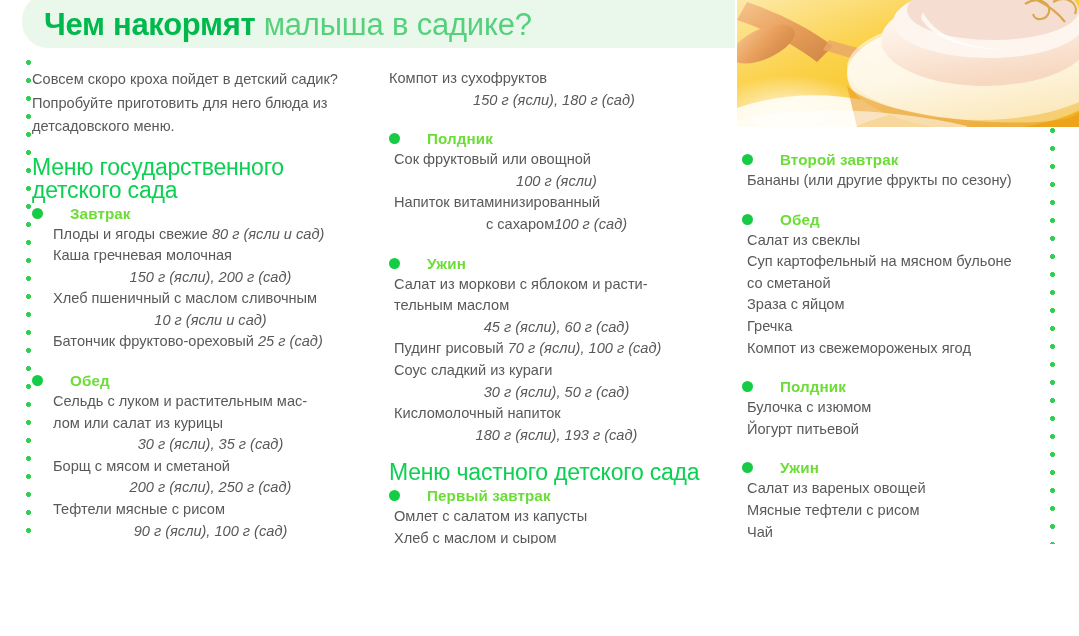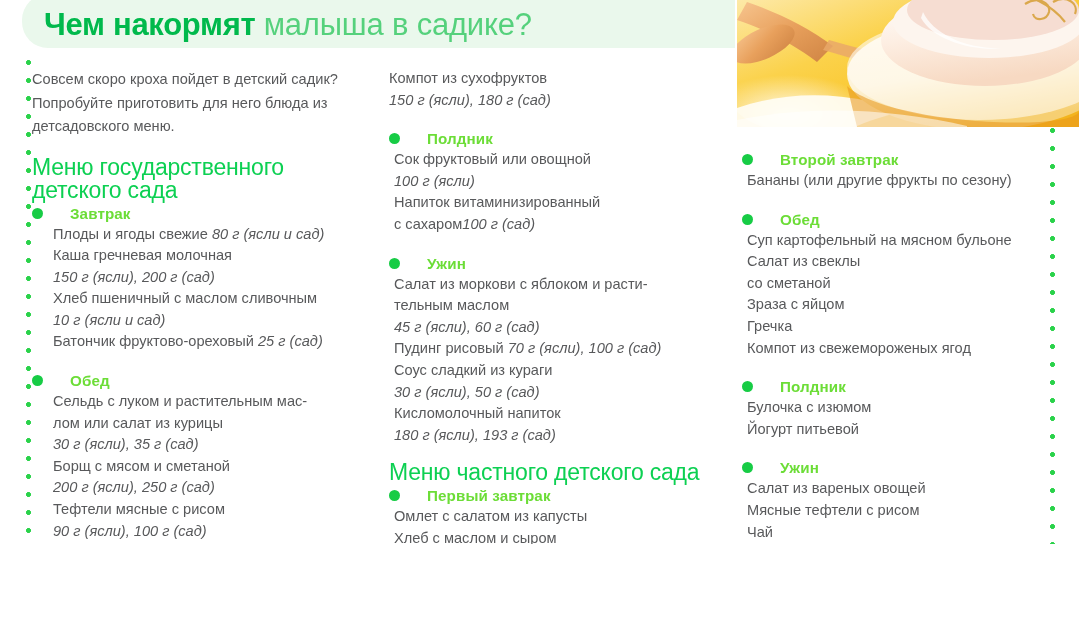--- a/index.html
+++ b/index.html
@@ -148,29 +148,29 @@
 
   .dish {
     padding-left: 21px;
     margin: 0;
   }
   .dish .amt {
     font-style: italic;
   }
   .amt-line {
     padding-left: 21px;
-    text-align: left;
+    text-align: center;
     font-style: italic;
     margin: 0;
   }
 
   .dish-row {
     padding-left: 21px;
     display: flex;
-    justify-content: flex-start;
+    justify-content: center;
     margin: 0;
   }
   .dish-row .amt { font-style: italic; }
 
   .spacer-sm { height: 9px; }
 </style>
 </head>
 <body>
 
 <div id="page">
@@ -340,22 +340,22 @@
       <p class="dish" style="padding-left:5px">Бананы (или другие фрукты по сезону)</p>
     </div>
 
     <div class="spacer-sm"></div>
 
     <div class="meal">
       <div class="meal-head">
         <span class="bullet"></span>
         <span class="meal-name">Обед</span>
       </div>
+      <p class="dish" style="padding-left:5px">Салат из свеклы</p>
       <p class="dish" style="padding-left:5px">Суп картофельный на мясном бульоне</p>
-      <p class="dish" style="padding-left:5px">Салат из свеклы</p>
       <p class="dish" style="padding-left:5px">со сметаной</p>
       <p class="dish" style="padding-left:5px">Зраза с яйцом</p>
       <p class="dish" style="padding-left:5px">Гречка</p>
       <p class="dish" style="padding-left:5px">Компот из свежемороженых ягод</p>
     </div>
 
     <div class="spacer-sm"></div>
 
     <div class="meal">
       <div class="meal-head">

